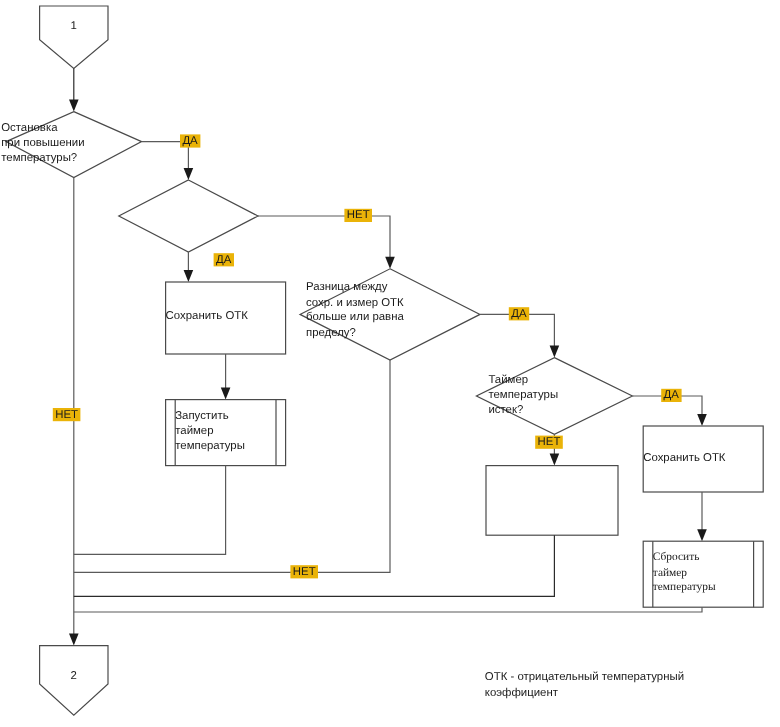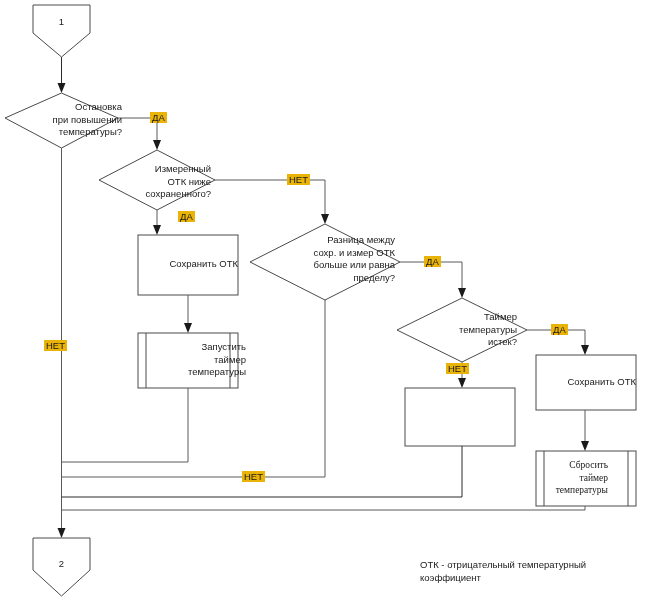--- a/index.html
+++ b/index.html
@@ -37,21 +37,21 @@
   .conn-line-dark {
     stroke: #2b2b2b;
     stroke-width: 1;
     fill: none;
   }
   .arrow-head {
     fill: #1a1a1a;
   }
   .node-text {
     position: absolute;
-    text-align: right;
+    text-align: left;
     color: #1a1a1a;
     font-size: 9.5px;
     line-height: 12.5px;
     font-family: "Liberation Sans", "DejaVu Sans", sans-serif;
     pointer-events: none;
     white-space: nowrap;
   }
   .edge-label {
     position: absolute;
     color: #1a1a1a;
@@ -150,21 +150,20 @@
     <path class="conn-line" d="M585,506 L585,510 L61.5,510"></path>
 
     <polygon class="shape-stroke" points="33,538 90,538 90,570 61.5,596 33,570"></polygon>
 
   </svg>
 
   <div class="connector-num" style="left:33px; top:16px; width:57px;">1</div>
 
   <div class="node-text" style="left:1px; top:101px; width:121px;">Остановка<br>при повышении<br>температуры?</div>
 
-  <div class="node-text" style="left:103px; top:163px; width:108px;">Измеренный<br>ОТК ниже<br>сохраненного?</div>
 
   <div class="node-text" style="left:255px; top:234px; width:140px;">Разница между<br>сохр. и измер ОТК<br>больше или равна<br>пределу?</div>
 
   <div class="node-text" style="left:407px; top:311px; width:110px;">Таймер<br>температуры<br>истек?</div>
 
   <div class="node-text" style="left:138px; top:258px; width:100px;">Сохранить ОТК</div>
 
   <div class="node-text" style="left:146px; top:341px; width:100px;">Запустить<br>таймер<br>температуры</div>
 
 
@@ -183,15 +182,15 @@
   <div class="edge-label" style="left:287px; top:174px;">НЕТ</div>
 
   <div class="edge-label" style="left:424px; top:256px;">ДА</div>
 
   <div class="edge-label" style="left:242px; top:471px;">НЕТ</div>
 
   <div class="edge-label" style="left:551px; top:324px;">ДА</div>
 
   <div class="edge-label" style="left:446px; top:363px;">НЕТ</div>
 
-  <div class="legend-text" style="left:420px; top:558px; width:220px;">ОТК - отрицательный температурный<br>коэффициент</div>
+  <div class="legend-text" style="left:404px; top:558px; width:220px;">ОТК - отрицательный температурный<br>коэффициент</div>
 
 </div>
 
 </body></html>

